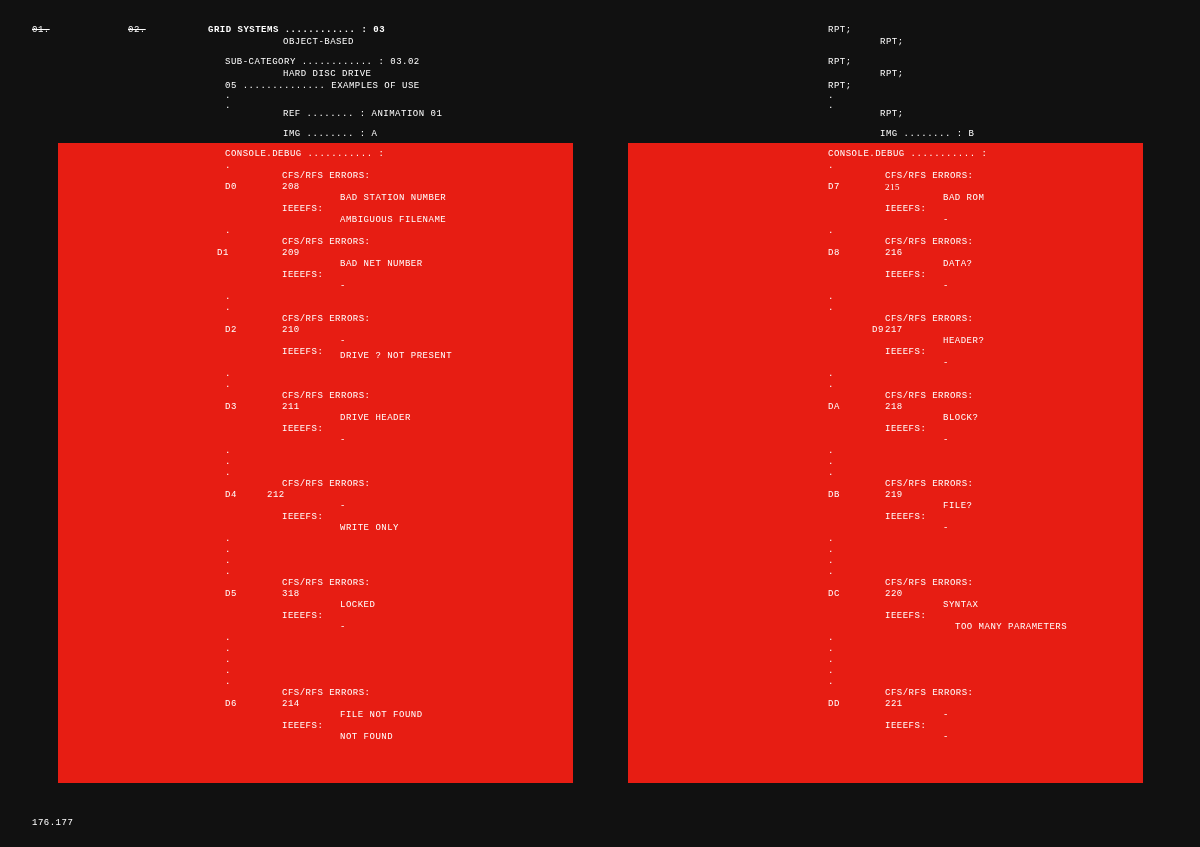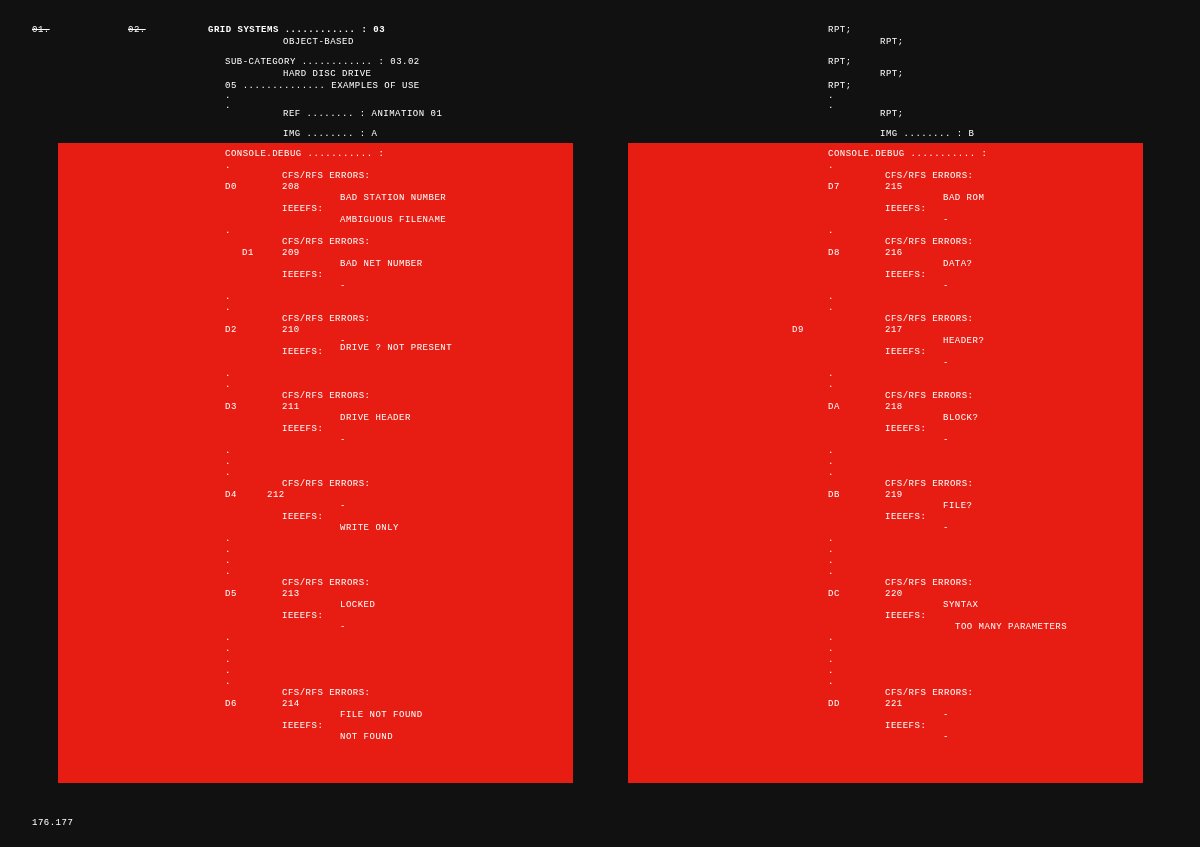--- a/index.html
+++ b/index.html
@@ -82,33 +82,33 @@
 
   <div id="col-left">
       <div class="line" style="left: 282px; top: 170px;">CFS/RFS ERRORS:</div>
       <div class="line" style="left: 225px; top: 181px;">D0</div>
       <div class="line" style="left: 282px; top: 181px;">208</div>
       <div class="line" style="left: 340px; top: 192px;">BAD STATION NUMBER</div>
       <div class="line" style="left: 282px; top: 203px;">IEEEFS:</div>
       <div class="line" style="left: 340px; top: 214px;">AMBIGUOUS FILENAME</div>
       <div class="line" style="left: 225px; top: 225px;">.</div>
       <div class="line" style="left: 282px; top: 236px;">CFS/RFS ERRORS:</div>
-      <div class="line" style="left: 242px; top: 247px;">D1</div>
+      <div class="line" style="left: 217px; top: 247px;">D1</div>
       <div class="line" style="left: 282px; top: 247px;">209</div>
       <div class="line" style="left: 340px; top: 258px;">BAD NET NUMBER</div>
       <div class="line" style="left: 282px; top: 269px;">IEEEFS:</div>
       <div class="line" style="left: 340px; top: 280px;">-</div>
       <div class="line" style="left: 225px; top: 291px;">.</div>
       <div class="line" style="left: 225px; top: 302px;">.</div>
       <div class="line" style="left: 282px; top: 313px;">CFS/RFS ERRORS:</div>
       <div class="line" style="left: 225px; top: 324px;">D2</div>
       <div class="line" style="left: 282px; top: 324px;">210</div>
       <div class="line" style="left: 340px; top: 335px;">-</div>
       <div class="line" style="left: 282px; top: 346px;">IEEEFS:</div>
-      <div class="line" style="left: 340px; top: 342px;">DRIVE ? NOT PRESENT</div>
+      <div class="line" style="left: 340px; top: 350px;">DRIVE ? NOT PRESENT</div>
       <div class="line" style="left: 225px; top: 368px;">.</div>
       <div class="line" style="left: 225px; top: 379px;">.</div>
       <div class="line" style="left: 282px; top: 390px;">CFS/RFS ERRORS:</div>
       <div class="line" style="left: 225px; top: 401px;">D3</div>
       <div class="line" style="left: 282px; top: 401px;">211</div>
       <div class="line" style="left: 340px; top: 412px;">DRIVE HEADER</div>
       <div class="line" style="left: 282px; top: 423px;">IEEEFS:</div>
       <div class="line" style="left: 340px; top: 434px;">-</div>
       <div class="line" style="left: 225px; top: 445px;">.</div>
       <div class="line" style="left: 225px; top: 456px;">.</div>
@@ -118,54 +118,54 @@
       <div class="line" style="left: 267px; top: 489px;">212</div>
       <div class="line" style="left: 340px; top: 500px;">-</div>
       <div class="line" style="left: 282px; top: 511px;">IEEEFS:</div>
       <div class="line" style="left: 340px; top: 522px;">WRITE ONLY</div>
       <div class="line" style="left: 225px; top: 533px;">.</div>
       <div class="line" style="left: 225px; top: 544px;">.</div>
       <div class="line" style="left: 225px; top: 555px;">.</div>
       <div class="line" style="left: 225px; top: 566px;">.</div>
       <div class="line" style="left: 282px; top: 577px;">CFS/RFS ERRORS:</div>
       <div class="line" style="left: 225px; top: 588px;">D5</div>
-      <div class="line" style="left: 282px; top: 588px;">213</div>
+      <div class="line" style="left: 282px; top: 588px;">318</div>
       <div class="line" style="left: 340px; top: 599px;">LOCKED</div>
       <div class="line" style="left: 282px; top: 610px;">IEEEFS:</div>
       <div class="line" style="left: 340px; top: 621px;">-</div>
       <div class="line" style="left: 225px; top: 632px;">.</div>
       <div class="line" style="left: 225px; top: 643px;">.</div>
       <div class="line" style="left: 225px; top: 654px;">.</div>
       <div class="line" style="left: 225px; top: 665px;">.</div>
       <div class="line" style="left: 225px; top: 676px;">.</div>
       <div class="line" style="left: 282px; top: 687px;">CFS/RFS ERRORS:</div>
       <div class="line" style="left: 225px; top: 698px;">D6</div>
       <div class="line" style="left: 282px; top: 698px;">214</div>
       <div class="line" style="left: 340px; top: 709px;">FILE NOT FOUND</div>
       <div class="line" style="left: 282px; top: 720px;">IEEEFS:</div>
       <div class="line" style="left: 340px; top: 731px;">NOT FOUND</div>
     </div>
   <div id="col-right">
       <div class="line" style="left: 885px; top: 170px;">CFS/RFS ERRORS:</div>
       <div class="line" style="left: 828px; top: 181px;">D7</div>
-      <div class="line" style="left: 885px; top: 181px;">215</div>
+      <div class="line" style="left: 885px; top: 181px; font-family: Liberation Serif, serif;">215</div>
       <div class="line" style="left: 943px; top: 192px;">BAD ROM</div>
       <div class="line" style="left: 885px; top: 203px;">IEEEFS:</div>
       <div class="line" style="left: 943px; top: 214px;">-</div>
       <div class="line" style="left: 828px; top: 225px;">.</div>
       <div class="line" style="left: 885px; top: 236px;">CFS/RFS ERRORS:</div>
       <div class="line" style="left: 828px; top: 247px;">D8</div>
       <div class="line" style="left: 885px; top: 247px;">216</div>
       <div class="line" style="left: 943px; top: 258px;">DATA?</div>
       <div class="line" style="left: 885px; top: 269px;">IEEEFS:</div>
       <div class="line" style="left: 943px; top: 280px;">-</div>
       <div class="line" style="left: 828px; top: 291px;">.</div>
       <div class="line" style="left: 828px; top: 302px;">.</div>
       <div class="line" style="left: 885px; top: 313px;">CFS/RFS ERRORS:</div>
-      <div class="line" style="left: 792px; top: 324px;">D9</div>
+      <div class="line" style="left: 872px; top: 324px;">D9</div>
       <div class="line" style="left: 885px; top: 324px;">217</div>
       <div class="line" style="left: 943px; top: 335px;">HEADER?</div>
       <div class="line" style="left: 885px; top: 346px;">IEEEFS:</div>
       <div class="line" style="left: 943px; top: 357px;">-</div>
       <div class="line" style="left: 828px; top: 368px;">.</div>
       <div class="line" style="left: 828px; top: 379px;">.</div>
       <div class="line" style="left: 885px; top: 390px;">CFS/RFS ERRORS:</div>
       <div class="line" style="left: 828px; top: 401px;">DA</div>
       <div class="line" style="left: 885px; top: 401px;">218</div>
       <div class="line" style="left: 943px; top: 412px;">BLOCK?</div>

